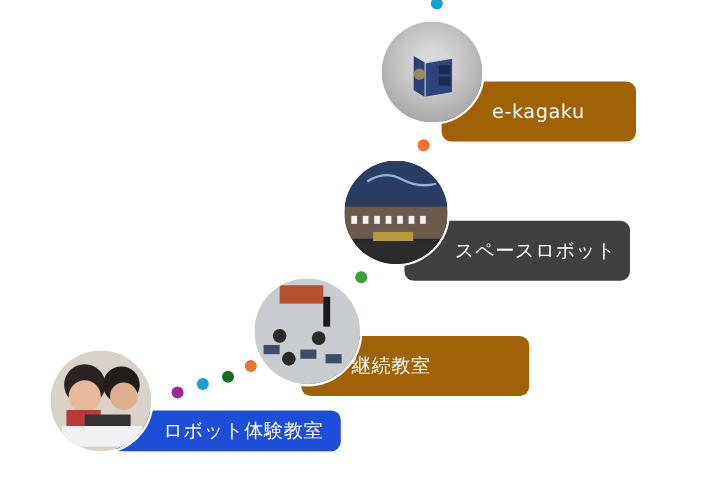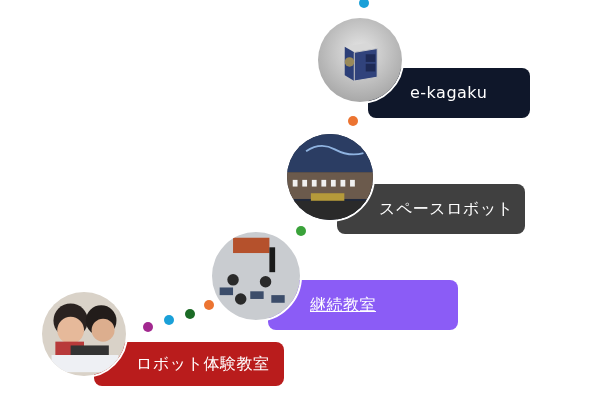--- a/index.html
+++ b/index.html
@@ -13,21 +13,21 @@
 <body>
 
 <div class="dot" style="left:359px;top:-2px;background:#1aa0d8;"></div>
 <div class="dot" style="left:348px;top:116px;background:#ec7431;"></div>
 <div class="dot" style="left:296px;top:226px;background:#3aa23a;"></div>
 <div class="dot" style="left:204px;top:300px;background:#ec7431;"></div>
 <div class="dot" style="left:185px;top:309px;background:#1b6b26;"></div>
 <div class="dot" style="left:164px;top:315px;background:#1aa0d8;"></div>
 <div class="dot" style="left:143px;top:322px;background:#a2288f;"></div>
 
-<div class="label" style="left:368px;top:68px;width:162px;height:50px;background:#0f172a;padding-left:42px;">
+<div class="label" style="left:368px;top:68px;width:162px;height:50px;background:#a16207;padding-left:42px;">
   <span>e-kagaku</span>
 </div>
 <div class="photo" style="left:316px;top:16px;width:88px;height:88px;">
   <svg viewBox="0 0 88 88">
     <defs>
         <radialGradient id="g1" cx="50%" cy="40%" r="60%">
           <stop offset="0" stop-color="#e6e6e6"></stop>
           <stop offset="1" stop-color="#a8a8a8"></stop>
         </radialGradient>
       </defs>
@@ -57,42 +57,42 @@
         <rect x="36" y="48" width="5" height="7"></rect>
         <rect x="46" y="48" width="5" height="7"></rect>
         <rect x="56" y="48" width="5" height="7"></rect>
         <rect x="66" y="48" width="5" height="7"></rect>
       </g>
     <rect x="25" y="62" width="35" height="8" fill="#b59a3a"></rect>
     <rect x="0" y="70" width="90" height="20" fill="#2a2a2a"></rect>
   </svg>
 </div>
 
-<div class="label" style="left:268px;top:280px;width:190px;height:50px;background:#8b5cf6;padding-left:42px;text-decoration:underline;">
+<div class="label" style="left:251px;top:280px;width:190px;height:50px;background:#a16207;padding-left:42px;">
   <span>継続教室</span>
 </div>
 <div class="photo" style="left:210px;top:230px;width:92px;height:92px;">
   <svg viewBox="0 0 92 92">
     <rect width="92" height="92" fill="#c9ccd0"></rect>
     <rect x="22" y="6" width="38" height="16" fill="#b5512c"></rect>
     <rect x="60" y="16" width="6" height="26" fill="#1a1a1a"></rect>
     <g fill="#2a2a2a">
         <circle cx="22" cy="50" r="6"></circle>
         <circle cx="56" cy="52" r="6"></circle>
         <circle cx="30" cy="70" r="6"></circle>
       </g>
     <g fill="#3c4d6a">
         <rect x="8" y="58" width="14" height="8"></rect>
         <rect x="40" y="62" width="14" height="8"></rect>
         <rect x="62" y="66" width="14" height="8"></rect>
       </g>
   </svg>
 </div>
 
-<div class="label" style="left:94px;top:342px;width:190px;height:44px;background:#b91c1c;padding-left:42px;">
+<div class="label" style="left:94px;top:342px;width:190px;height:34px;background:#1d4ed8;padding-left:42px;">
   <span>ロボット体験教室</span>
 </div>
 <div class="photo" style="left:40px;top:290px;width:88px;height:88px;">
   <svg viewBox="0 0 88 88">
     <rect width="88" height="88" fill="#d9d2c8"></rect>
     <circle cx="30" cy="30" r="18" fill="#2a2220"></circle>
     <circle cx="30" cy="40" r="14" fill="#e6b99a"></circle>
     <circle cx="62" cy="30" r="16" fill="#221c1a"></circle>
     <circle cx="64" cy="40" r="12" fill="#dcae8e"></circle>
     <rect x="14" y="52" width="30" height="14" fill="#b83a3a"></rect>

